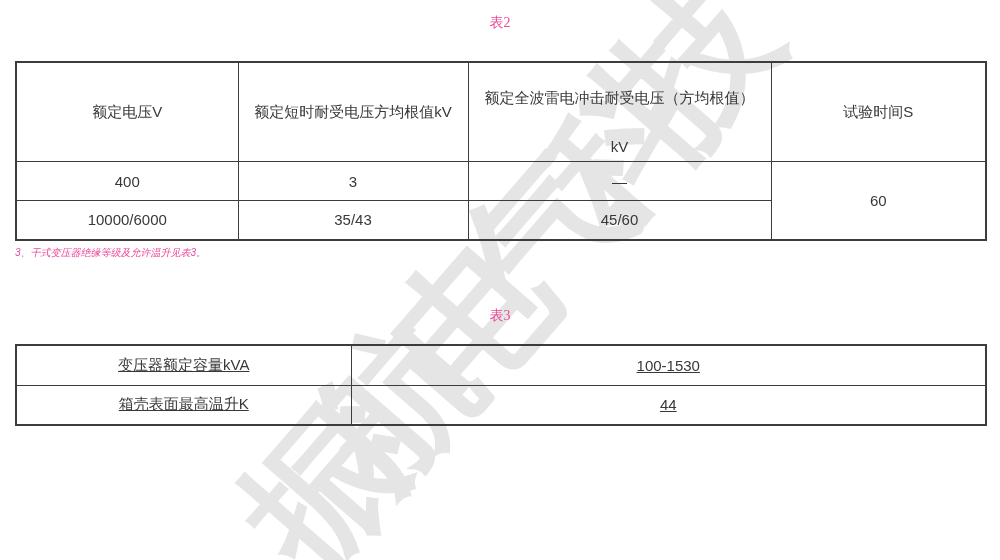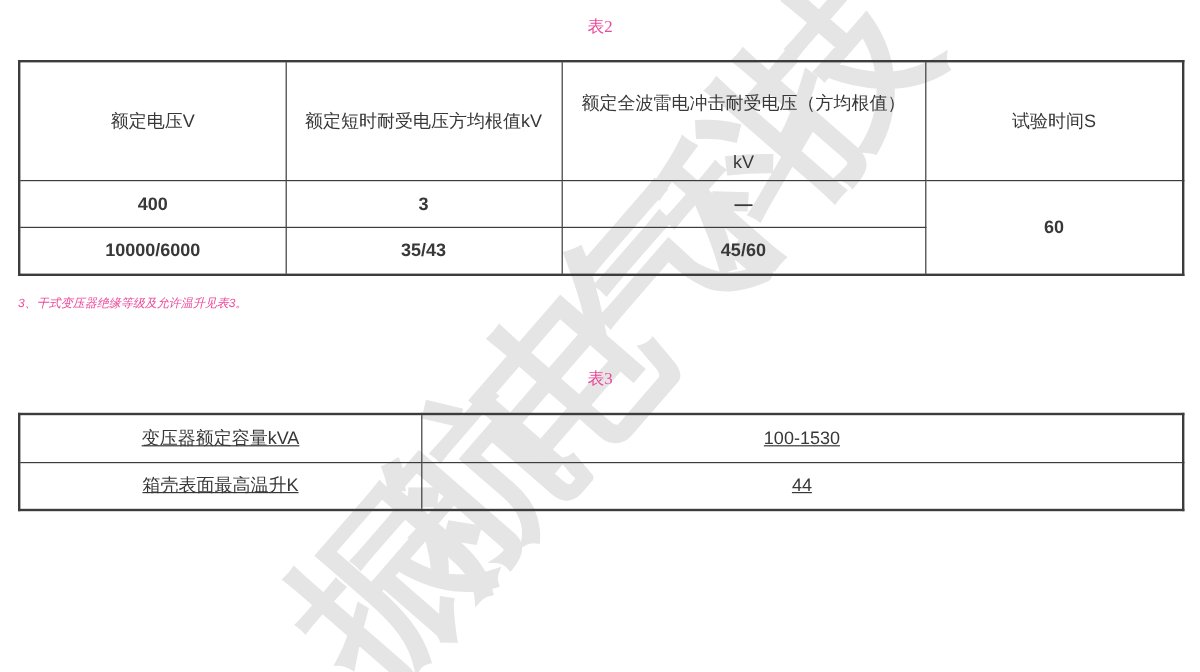--- a/index.html
+++ b/index.html
@@ -39,35 +39,35 @@
   .caption-t3 { top:307px; }
 
   table {
     position:absolute;
     left:15px;
     width:970px;
     border-collapse:collapse;
     table-layout:fixed;
     background:transparent;
   }
-  .t2 { top:50px; }
+  .t2 { top:61px; }
   .t3 { top:344px; }
   td {
     border:1px solid #3c3c3c;
     text-align:center;
     vertical-align:middle;
     font-size:15px;
     color:#383838;
     padding:0 2px;
     overflow:hidden;
   }
   table.t2, table.t3 { border:2px solid #3c3c3c; }
 
   .t2 .hdr-row { height:73px; }
-  .t2 .data-row { height:39px;font-weight:bold; }
+  .t2 .data-row { height:39px; }
   .t2 .two-line div { line-height:29px;margin-top:20px; }
 
   .t3 tr { height:40px;text-decoration:underline; }
 
   .note {
     position:absolute;
     left:15px; top:246px;
     font-size:10px;
     color:#ec4899;
     z-index:2;

